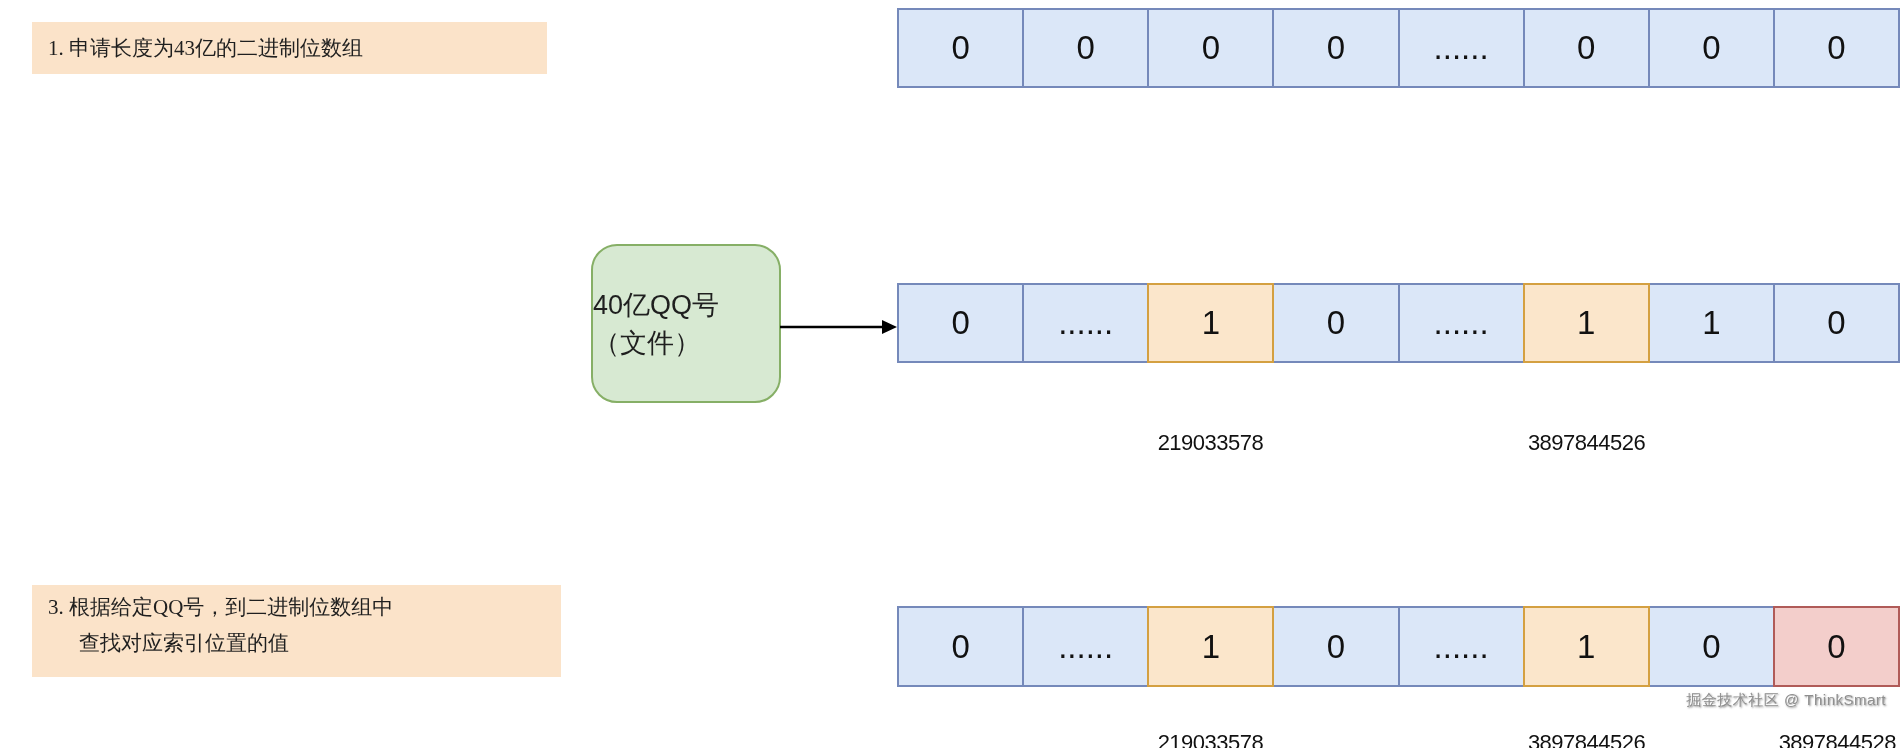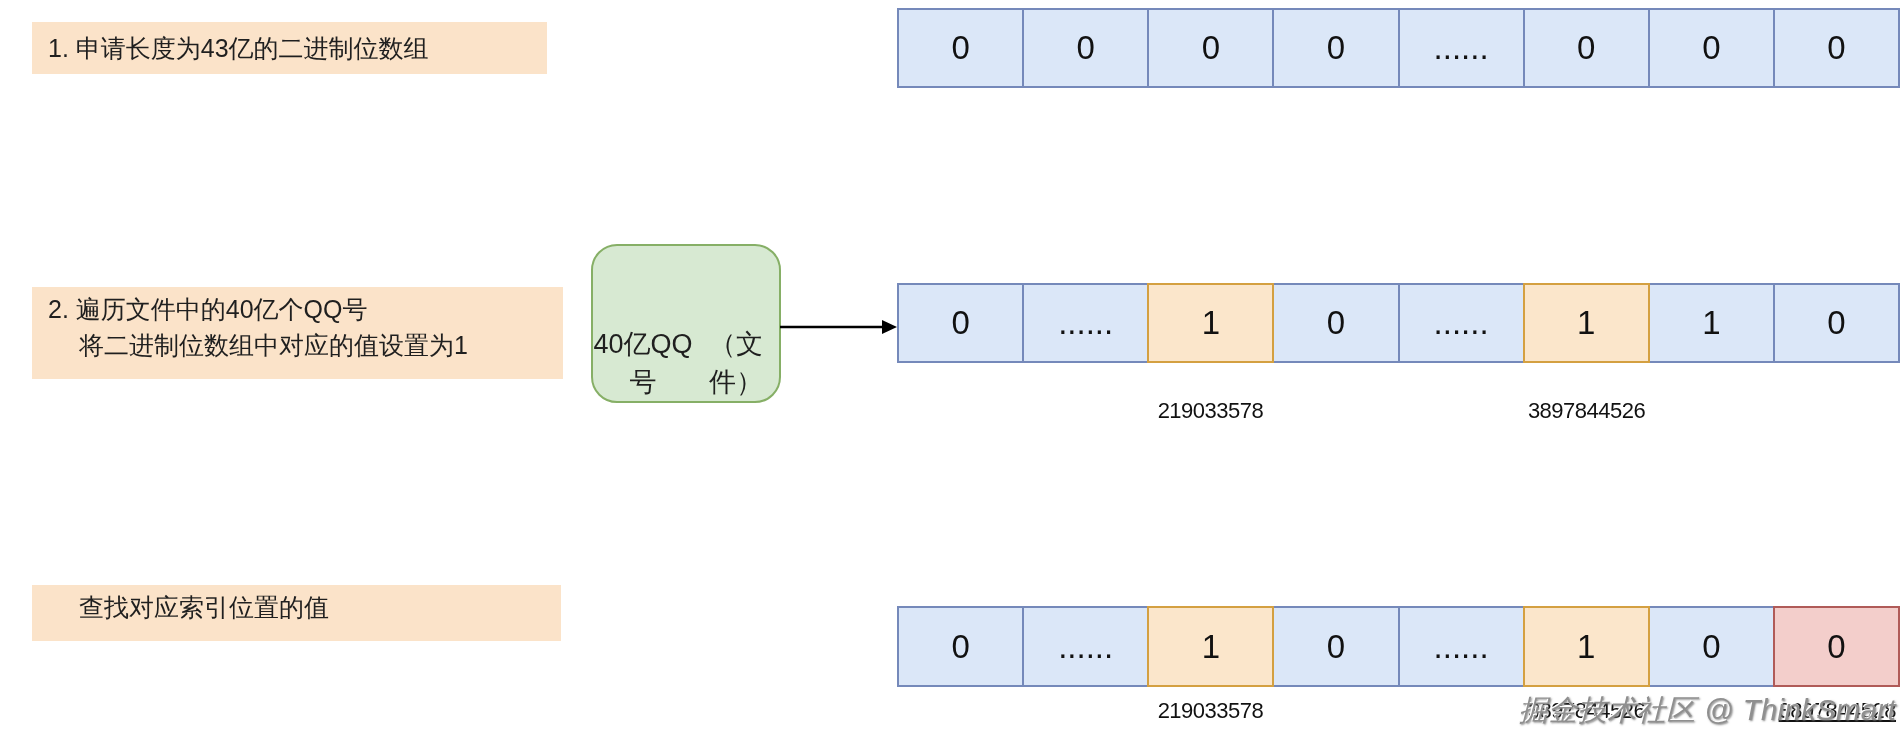--- a/index.html
+++ b/index.html
@@ -11,25 +11,26 @@
     font-family: "Liberation Sans", sans-serif;
     overflow: hidden;
     color: #1f1f1f;
   }
 
   
   .label-box {
     position: absolute;
     background: var(--label-bg);
     color: var(--text);
-    font-size: 25px;
+    font-size: 21px;
     line-height: 36px;
     padding: 4px 0 16px 16px;
     box-sizing: border-box;
     font-weight: 500;
+    font-family: Liberation Serif, serif;
   }
   #label-step1 { left: 32px; top: 22px;  width: 515px; padding-top: 8px; padding-bottom: 8px; }
   #label-step2 { left: 32px; top: 287px; width: 531px; }
   #label-step3 { left: 32px; top: 585px; width: 529px; }
   .label-line.cont { padding-left: 31px; }
 
   
   .bit-array {
     position: absolute;
     left: 897px;
@@ -57,20 +58,21 @@
   .cell.blue   { background: var(--cell-blue-bg);   border-color: var(--cell-blue-border); }
   .cell.orange { background: var(--cell-orange-bg); border-color: var(--cell-orange-border); z-index: 1; }
   .cell.red    { background: var(--cell-red-bg);    border-color: var(--cell-red-border);    z-index: 1; }
 
   
   .annotations {
     position: absolute;
     left: 897px;
     width: 1003px;
     height: 26px;
+    margin-top: 32px;
   }
   #ann-step2 { top: 398px; }
   #ann-step3 { top: 698px; }
   .annotation {
     position: absolute;
     transform: translateX(-50%);
     font-size: 22px;
     color: var(--annotation-text);
     white-space: nowrap;
     letter-spacing: -0.5px;
@@ -81,43 +83,42 @@
     position: absolute;
     left: 591px;
     top: 244px;
     width: 190px;
     height: 159px;
     background: var(--source-bg);
     border: 2px solid var(--source-border);
     border-radius: 26px;
     box-sizing: border-box;
     display: flex;
-    flex-direction: row;
-    align-items: flex-end;
+    flex-direction: column;
+    align-items: flex-start;
     justify-content: center;
     font-size: 27px;
     line-height: 38px;
     color: #1f1f1f;
     font-weight: 500;
     text-align: center;
   }
 
   #arrow { position: absolute; left: 780px; top: 317px; }
 
   .watermark {
     position: absolute;
     top: 691px;
-    right: 6px;
-    font-size: 29px;
+    right: 16px;
+    font-size: 15px;
     color: var(--watermark-text);
     text-shadow: -1px -1px 0 #ffffff, 1px 1px 2px rgba(110,110,110,0.85);
     white-space: nowrap;
     letter-spacing: 0.5px;
     z-index: 3;
-    font-style: italic;
   }
 </style>
 </head>
 <body>
 
 <div class="canvas" style="--background: #ffffff; --label-bg: #fbe3c9; --text: #1f1f1f; --cell-blue-bg: #dbe7f8; --cell-blue-border: #7589ba; --cell-orange-bg: #fbe6cb; --cell-orange-border: #d4a041; --cell-red-bg: #f3cecb; --cell-red-border: #b05b58; --source-bg: #d7e9d2; --source-border: #86af66; --arrow: #000000; --annotation-text: #111111; --watermark-text: #8f8f8f;">
 
   <div class="label-box" id="label-step1">
       <div class="label-line">1. 申请长度为43亿的二进制位数组</div>
     </div>
@@ -126,24 +127,20 @@
       <div class="cell blue">0</div>
       <div class="cell blue">0</div>
       <div class="cell blue">0</div>
       <div class="cell blue">0</div>
       <div class="cell blue">......</div>
       <div class="cell blue">0</div>
       <div class="cell blue">0</div>
       <div class="cell blue">0</div>
     </div>
 
-  <div class="label-box" id="label-step2">
-      <div class="label-line">2. 遍历文件中的40亿个QQ号</div>
-      <div class="label-line cont">将二进制位数组中对应的值设置为1</div>
-    </div>
 
   <div class="source-box">
     <div class="source-line">40亿QQ号</div>
     <div class="source-line">（文件）</div>
   </div>
 
   <svg id="arrow" width="118" height="20" viewBox="0 0 118 20">
     <line x1="0" y1="10" x2="103" y2="10" stroke="#000000" stroke-width="2.5"></line>
     <polygon points="102,3 117,10 102,17" fill="#000000"></polygon>
   </svg>
@@ -158,20 +155,21 @@
       <div class="cell blue">1</div>
       <div class="cell blue">0</div>
     </div>
 
   <div class="annotations" id="ann-step2">
       <span class="annotation" style="left: 31.25%;">219033578</span>
       <span class="annotation" style="left: 68.75%;">3897844526</span>
     </div>
 
   <div class="label-box" id="label-step3">
+      <div class="label-line">3. 根据给定QQ号，到二进制位数组中</div>
       <div class="label-line cont">查找对应索引位置的值</div>
     </div>
 
   <div class="bit-array" id="array-step3">
       <div class="cell blue">0</div>
       <div class="cell blue">......</div>
       <div class="cell orange">1</div>
       <div class="cell blue">0</div>
       <div class="cell blue">......</div>
       <div class="cell orange">1</div>

